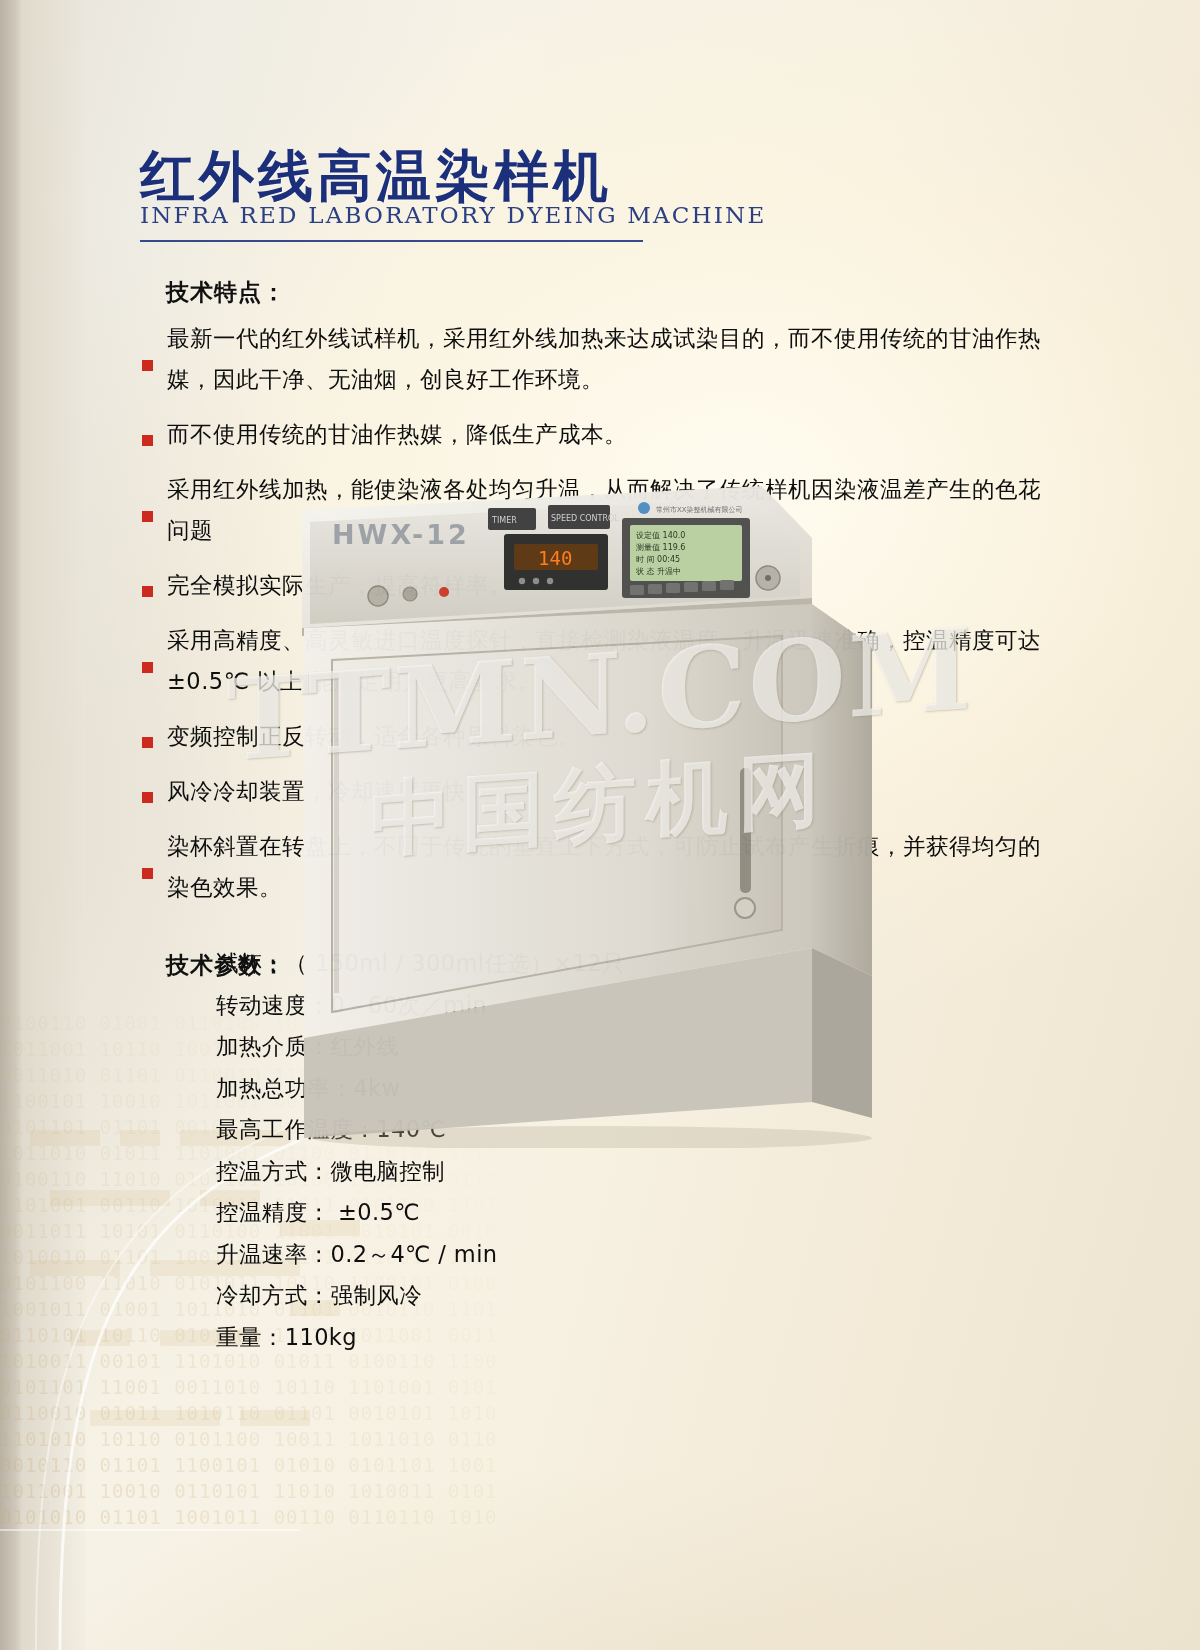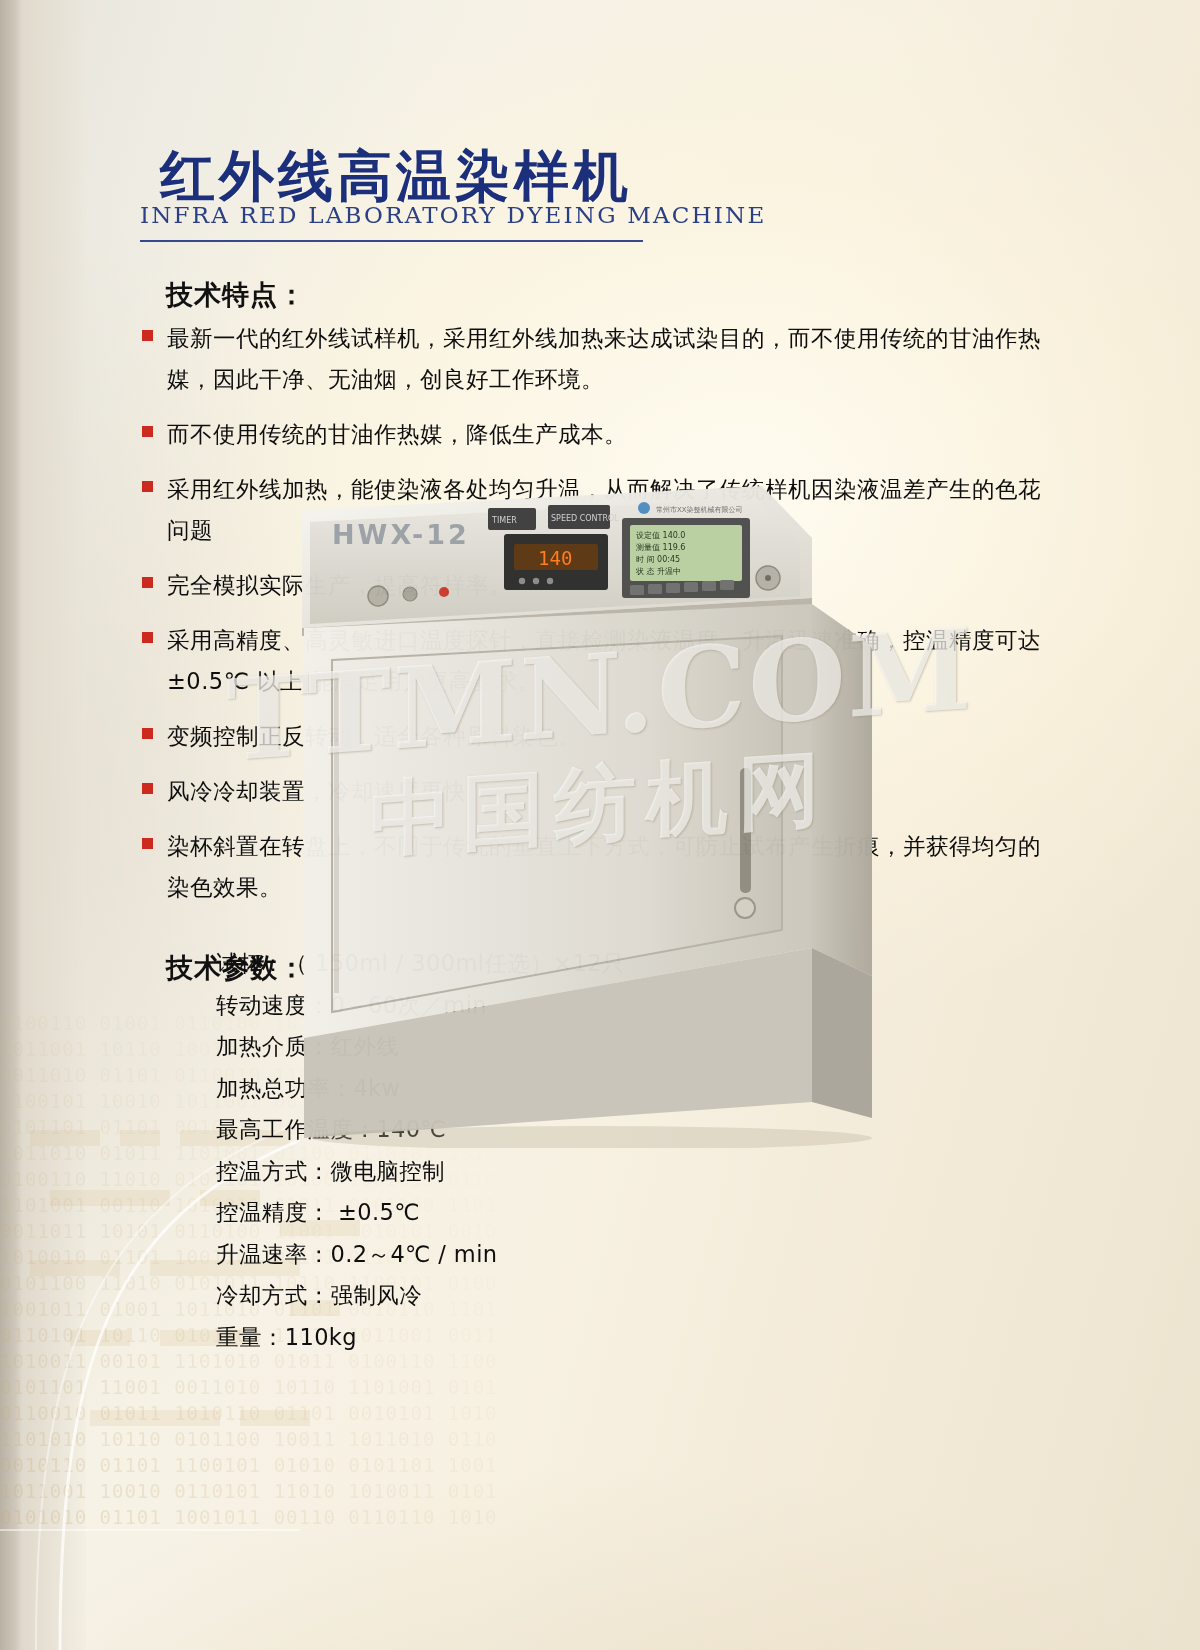--- a/index.html
+++ b/index.html
@@ -100,21 +100,20 @@
   .title-zh {
     position: absolute;
     left: 140px;
     top: 140px;
     font-size: 55px;
     font-weight: bold;
     color: #1b2f7a;
     letter-spacing: 4px;
     font-family: "DejaVu Sans", "Liberation Sans", sans-serif;
     text-shadow: 1px 1px 0 rgba(255,255,255,0.5);
-    margin-left: 20px;
   }
   .title-en {
     position: absolute;
     left: 140px;
     top: 202px;
     font-size: 23px;
     letter-spacing: 2.2px;
     color: #2b3f85;
     font-family: "DejaVu Serif", "Liberation Serif", serif;
     white-space: nowrap;
@@ -123,39 +122,39 @@
     position: absolute;
     left: 140px;
     top: 240px;
     width: 503px;
     height: 2px;
     background: #35498c;
   }
 
   
   .section-heading {
-    font-size: 27px;
+    font-size: 23px;
     font-weight: bold;
     color: #111;
     letter-spacing: 1px;
   }
   .features-heading {
     position: absolute;
     left: 166px;
     top: 277px;
   }
   .features {
     position: absolute;
     left: 142px;
     top: 318px;
     width: 900px;
   }
   .feature {
     display: flex;
-    align-items: flex-start;
+    align-items: center;
     margin-bottom: 14px;
   }
   .bullet {
     flex: 0 0 auto;
     width: 11px;
     height: 11px;
     background: #cc2a1f;
     margin-top: 12px;
     margin-right: 14px;
   }

